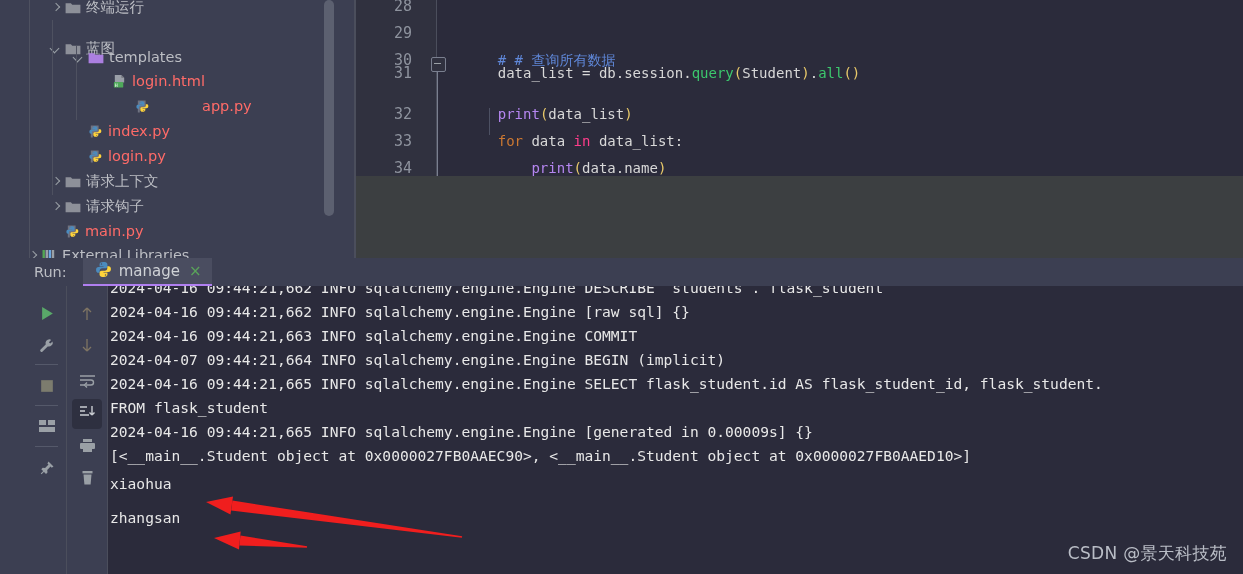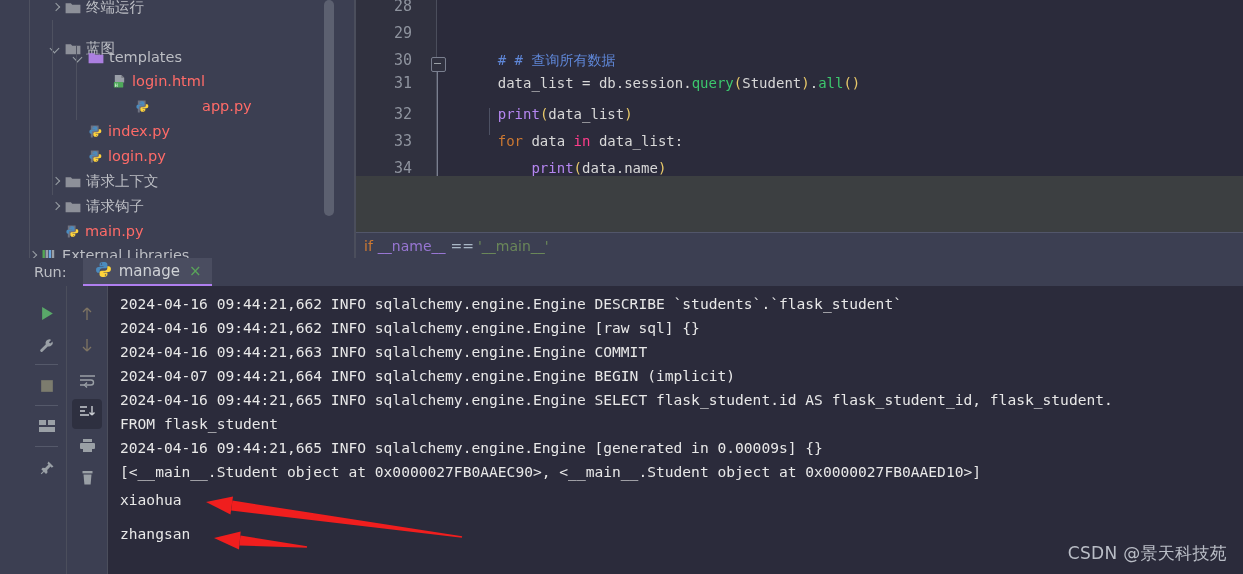--- a/index.html
+++ b/index.html
@@ -297,27 +297,26 @@
   
   #console {
     position: absolute;
     left: 81px; top: 28px;
     width: 1135px; height: 288px;
     background: #2b2b3b;
     overflow: hidden;
   }
   .con-line {
     position: absolute;
-    left: 12px;
+    left: 2px;
     font-family: "DejaVu Sans Mono", "Liberation Mono", monospace;
     font-size: 14.6px;
     color: #e8e8e8;
     white-space: pre;
     line-height: 24px;
-    margin-top: 16px;
   }
   .con-line.clipped { color: #e8e8e8; }
 
   
   #annotations {
     position: absolute;
     left: 0; top: 0;
     width: 1243px; height: 574px;
     pointer-events: none;
   }
@@ -472,21 +471,21 @@
           <span class="code-text"></span>
         </div>
         <div class="code-line" style="top: 20px;">
           <span class="lnum">29</span>
           <span class="code-text"></span>
         </div>
         <div class="code-line" style="top: 47px; padding-left: 13px;">
           <span class="lnum">30</span>
           <span class="code-text"><span class="tk-comment">    # # 查询所有数据</span></span>
         </div>
-        <div class="code-line" style="top: 70px;">
+        <div class="code-line" style="top: 60px;">
           <span class="lnum">31</span>
           <span class="code-text"><span class="tk-plain">    data_list </span><span class="tk-op">=</span><span class="tk-plain"> db</span><span class="tk-plain">.</span><span class="tk-plain">session</span><span class="tk-plain">.</span><span class="tk-meth">query</span><span class="tk-paren">(</span><span class="tk-class">Student</span><span class="tk-paren">)</span><span class="tk-plain">.</span><span class="tk-meth">all</span><span class="tk-paren">(</span><span class="tk-paren">)</span></span>
         </div>
         <div class="code-line" style="top: 101px;">
           <span class="lnum">32</span>
           <span class="code-text"><span class="tk-plain">    </span><span class="tk-fn">print</span><span class="tk-paren">(</span><span class="tk-plain">data_list</span><span class="tk-paren">)</span></span>
         </div>
         <div class="code-line" style="top: 128px;">
           <span class="lnum">33</span>
           <span class="code-text"><span class="tk-plain">    </span><span class="tk-kw">for</span><span class="tk-plain"> data </span><span class="tk-kw2">in</span><span class="tk-plain"> data_list</span><span class="tk-plain">:</span></span>
@@ -504,29 +503,20 @@
           <span class="code-text"><span class="tk-comment">    # # 按条件查询</span></span>
         </div>
       </div>
     <div id="fold-line"></div>
     <div class="fold-marker" style="top:57px;"></div>
     <div class="fold-marker" style="top:214px;"></div>
     <div id="fold-bottom-tip"></div>
     <div id="indent-guide"></div>
   </div>
 
-  <div id="breadcrumb">
-    <span class="bc-kw">if</span>
-      <span style="width:5px;display:inline-block"></span>
-      <span class="bc-var">__name__</span>
-      <span style="width:5px;display:inline-block"></span>
-      <span class="bc-op">==</span>
-      <span style="width:4px;display:inline-block"></span>
-      <span class="bc-str">'__main__'</span>
-  </div>
 
   <div id="left-strip">
     
     
     
     
     
     
   </div>
 

